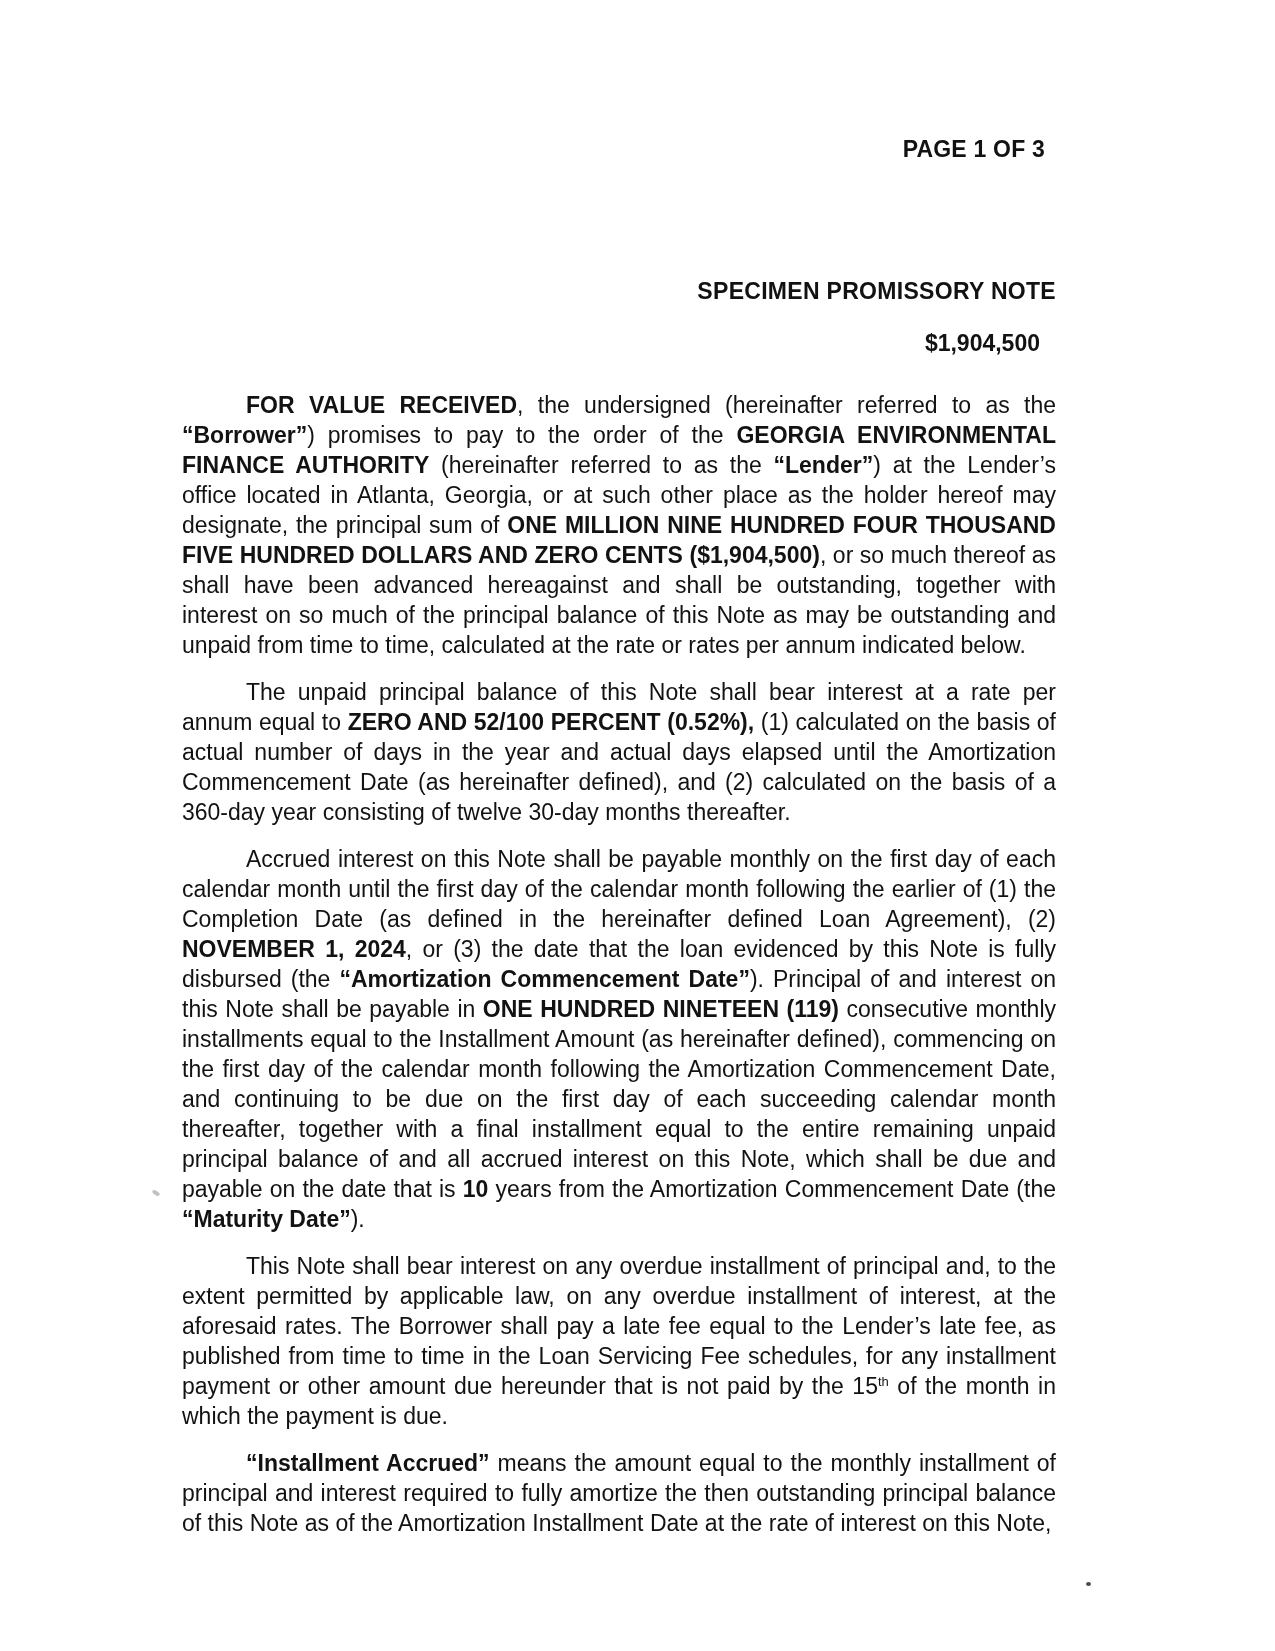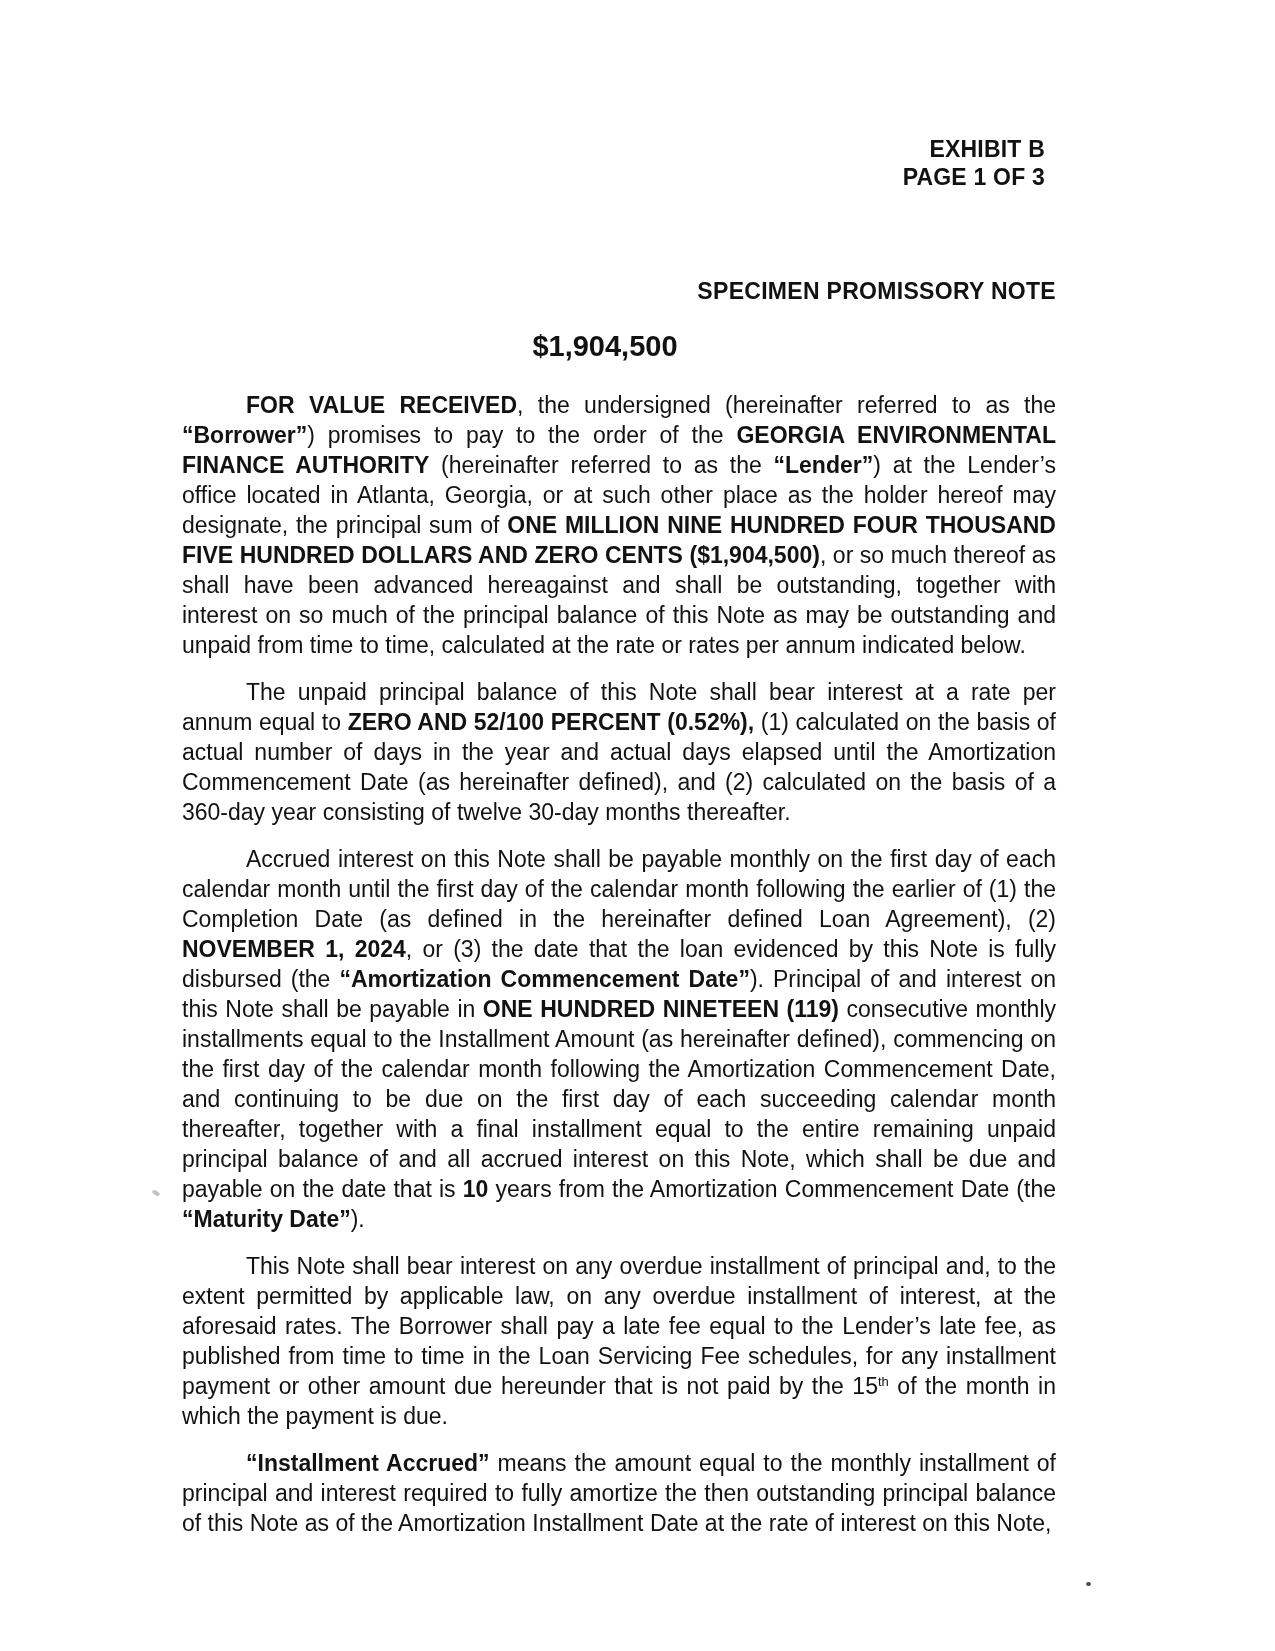--- a/index.html
+++ b/index.html
@@ -33,23 +33,23 @@
     font-size: 23px;
     letter-spacing: 0.3px;
   }
   .doc-amount {
     position: absolute;
     top: 330px;
     left: 170px;
     width: 886px;
     box-sizing: border-box;
     padding-right: 16px;
-    text-align: center;
+    text-align: right;
     font-weight: 700;
-    font-size: 29px;
+    font-size: 23px;
   }
   .doc-body {
     position: absolute;
     top: 390px;
     left: 170px;
     width: 886px;
     font-size: 23px;
     line-height: 30px;
     text-align: justify;
   }
@@ -86,21 +86,20 @@
     background: rgba(45,45,45,0.85);
     border-radius: 50%;
   }
 </style>
 </head>
 <body>
 
 <div class="page">
 
   <div class="doc-header">
-    <div>EXHIBIT B</div>
     <div>PAGE 1 OF 3</div>
   </div>
 
   <div class="doc-title">SPECIMEN PROMISSORY NOTE</div>
 
   <div class="doc-amount">$1,904,500</div>
 
   <div class="doc-body" id="doc-body">
       <p class="para"><span class="b">FOR VALUE RECEIVED</span><span>, the undersigned (hereinafter referred to as the </span><span class="b">“Borrower”</span><span>) promises to pay to the order of the </span><span class="b">GEORGIA ENVIRONMENTAL FINANCE AUTHORITY</span><span> (hereinafter referred to as the </span><span class="b">“Lender”</span><span>) at the Lender’s office located in Atlanta, Georgia, or at such other place as the holder hereof may designate, the principal sum of </span><span class="b">ONE MILLION NINE HUNDRED FOUR THOUSAND FIVE HUNDRED DOLLARS AND ZERO CENTS ($1,904,500)</span><span>, or so much thereof as shall have been advanced hereagainst and shall be outstanding, together with interest on so much of the principal balance of this Note as may be outstanding and unpaid from time to time, calculated at the rate or rates per annum indicated below.</span></p>
       <p class="para"><span>The unpaid principal balance of this Note shall bear interest at a rate per annum equal to </span><span class="b">ZERO AND 52/100 PERCENT (0.52%),</span><span> (1) calculated on the basis of actual number of days in the year and actual days elapsed until the Amortization Commencement Date (as hereinafter defined), and (2) calculated on the basis of a 360-day year consisting of twelve 30-day months thereafter.</span></p>

